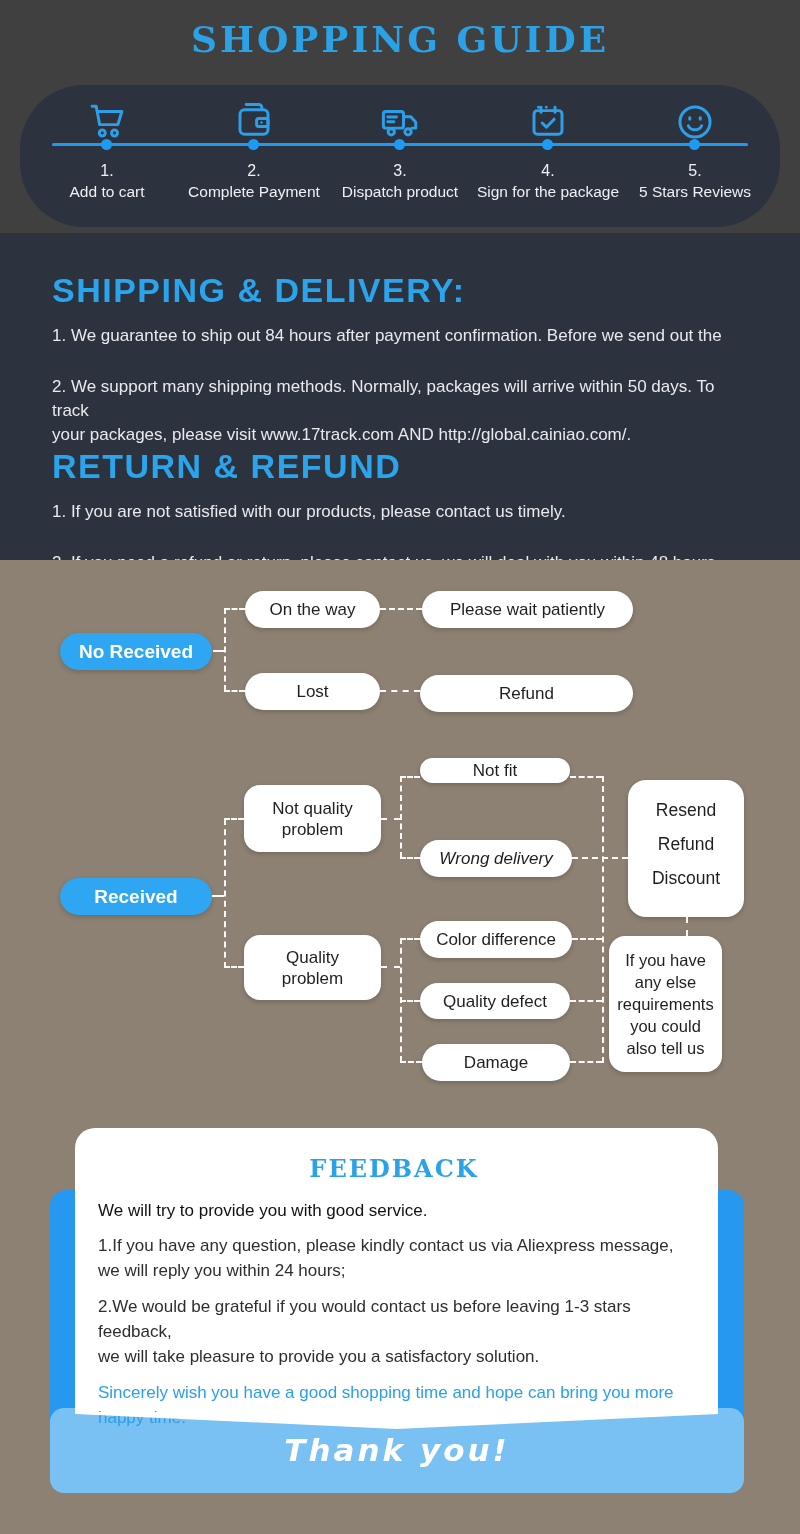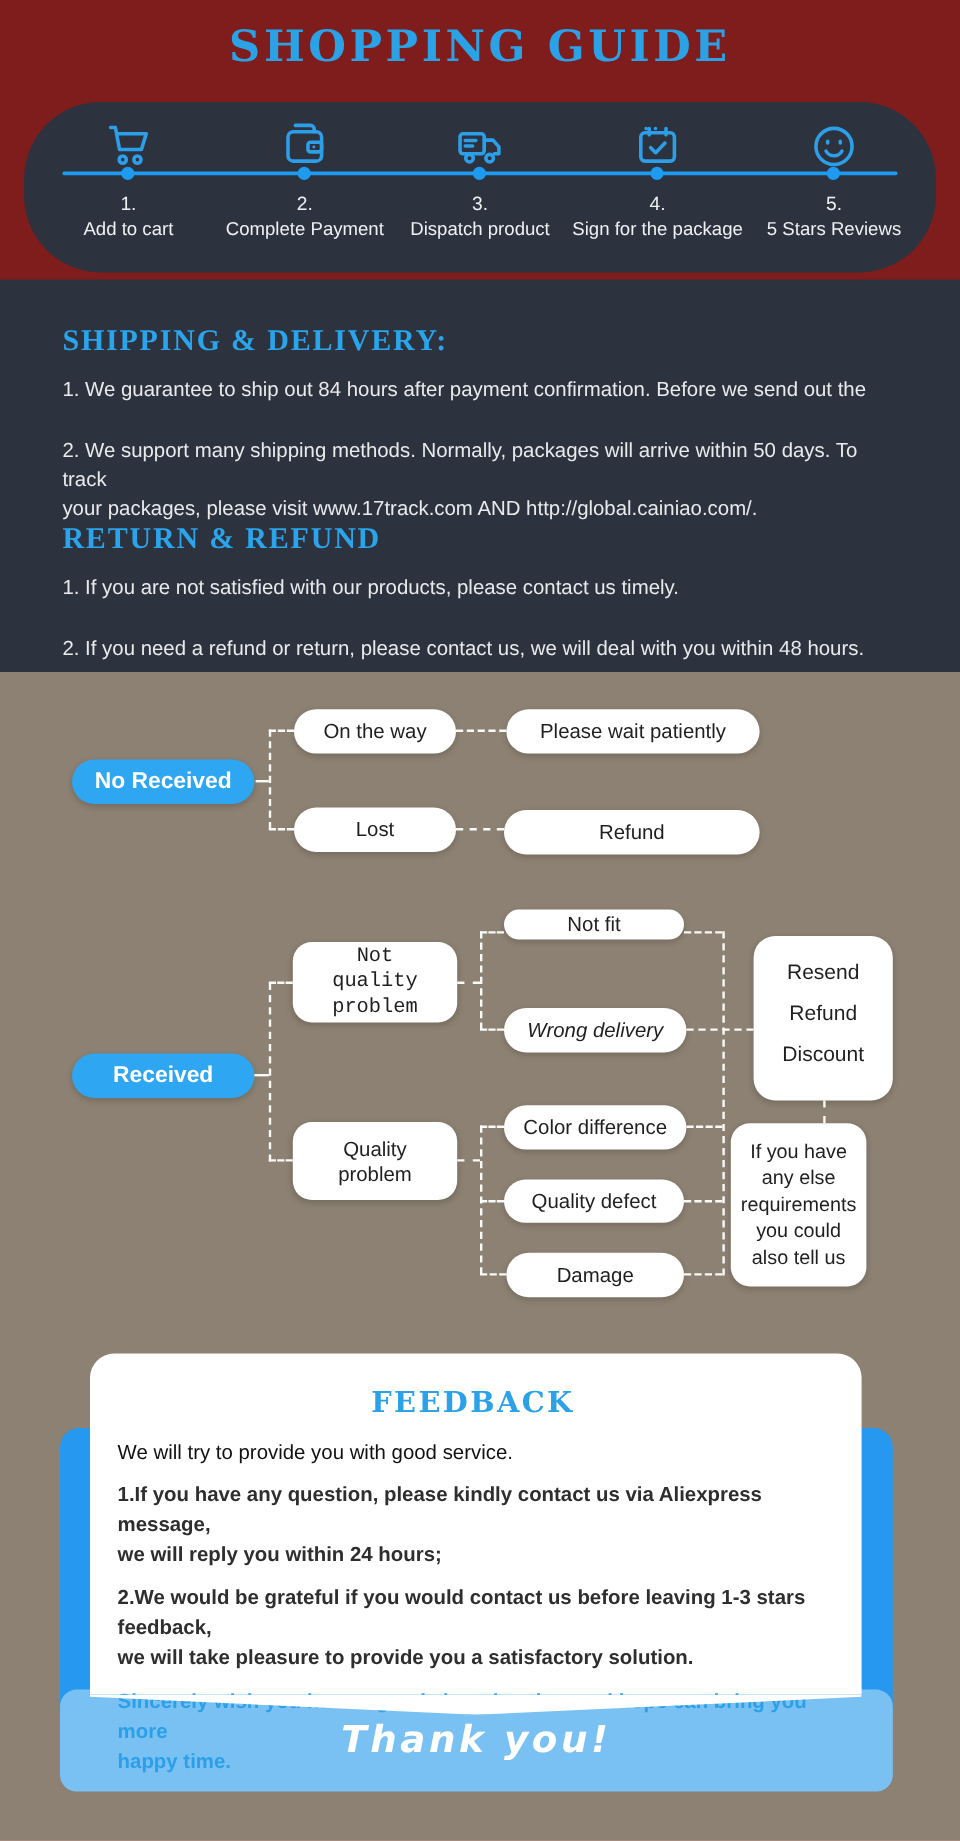--- a/index.html
+++ b/index.html
@@ -1,16 +1,16 @@
 <!DOCTYPE html>
 <html><head>
 <meta charset="utf-8">
 <style>
   html,body{margin:0;padding:0;background:#ffffff;}
-  #page{position:relative;width:800px;height:1534px;margin:0 auto;background:#7f1d1d;
+  #page{position:relative;width:800px;height:1534px;margin:0 auto;background:#404040;
         overflow:hidden;font-family:"Liberation Sans",sans-serif;}
 
   
   .page-title{position:absolute;left:0;top:18px;width:800px;text-align:center;
     font-family:"DejaVu Serif",serif;font-weight:bold;font-size:36px;letter-spacing:3px;
     color:#2ba1e6;}
 
   
   .pbanner{position:absolute;left:20px;top:85px;width:760px;height:142px;
     background:#2d323f;border-radius:64px;}
@@ -20,21 +20,21 @@
   .step{position:absolute;top:14px;width:170px;text-align:center;color:#eef0f3;}
   .step .icn{height:46px;display:flex;align-items:center;justify-content:center;}
   .step svg{width:42px;height:42px;stroke:#2d9fe8;fill:none;stroke-width:1.7;
     stroke-linecap:round;stroke-linejoin:round;}
   .step .num{margin-top:16px;font-size:16px;line-height:20px;}
   .step .lbl{font-size:15.5px;line-height:21px;}
 
   
   .darksec{position:absolute;left:0;top:233px;width:800px;height:327px;background:#2d323f;
     box-sizing:border-box;padding:38px 50px 0 52px;color:#e9eaec;}
-  .bluehead{font-family:Liberation Serif, serif;font-weight:bold;font-size:25px;
+  .bluehead{font-family:Liberation Sans, sans-serif;font-weight:bold;font-size:34px;
     letter-spacing:1.5px;color:#2aa4ea;}
   .darksec p{margin:14px 0 0 0;font-size:17px;line-height:24px;}
   .darksec .gap{margin-top:27px;}
   .darksec .h2gap{}
 
   
   .photo{position:absolute;left:0;top:560px;width:800px;height:974px;overflow:hidden;background:#b4a896;}
   .photo-inner{position:absolute;left:-25px;top:-25px;right:-25px;bottom:-25px;filter:blur(8px);
     background-color:#b4a896;
     background-repeat:no-repeat;
@@ -110,21 +110,21 @@
   .thanks-text{margin-top:24px;color:#ffffff;font-size:31px;font-weight:bold;font-style:italic;
     letter-spacing:3px;font-family:"DejaVu Sans",sans-serif;}
   .fcard{position:absolute;left:75px;top:1128px;width:643px;height:284px;background:#ffffff;
     border-radius:20px 20px 0 0;box-sizing:border-box;padding:26px 28px 0 23px;}
   .fwedge{position:absolute;left:75px;top:1412px;width:643px;height:17px;background:#ffffff;
     -webkit-clip-path:polygon(0 0,100% 0,100% 12%,50% 100%,0 12%);
     clip-path:polygon(0 0,100% 0,100% 12%,50% 100%,0 12%);}
   .fcard .fhead{text-align:center;font-family:"DejaVu Serif",serif;font-weight:bold;
     font-size:24px;letter-spacing:2px;color:#2ba1e8;}
   .fcard .fintro{margin-top:17px;font-size:17px;font-weight:normal;color:#111111;line-height:22px;}
-  .fcard p{margin:11px 0 0 0;font-size:17px;line-height:25px;color:#2e2e2e;font-weight:bold;}
+  .fcard p{margin:11px 0 0 0;font-size:17px;line-height:25px;color:#2e2e2e;}
   .fcard .fclose{color:#2b9fe8;}
 </style>
 </head>
 <body>
 
 <div id="page">
 
   <div class="page-title">SHOPPING GUIDE</div>
 
   <div class="pbanner">
@@ -229,21 +229,21 @@
   <div class="fnode" style="left:420px;top:675px;width:213px;height:37px;">Refund</div>
 
   <div class="dash dh" style="left:213px;top:650px;width:11px;"></div>
   <div class="dash dv" style="left:224px;top:608px;height:83px;"></div>
   <div class="dash dh" style="left:224px;top:608px;width:21px;"></div>
   <div class="dash dh" style="left:224px;top:690px;width:21px;"></div>
   <div class="dash dh" style="left:380px;top:608px;width:42px;"></div>
   <div class="dash dh" style="left:380px;top:690px;width:40px;"></div>
 
   <div class="fnode fblue" style="left:60px;top:878px;width:152px;height:37px;">Received</div>
-  <div class="fnode fbox" style="left:244px;top:785px;width:137px;height:67px;padding:0 14px;font-family:Liberation Mono, monospace;">Not quality problem</div>
+  <div class="fnode fbox" style="left:244px;top:785px;width:137px;height:67px;padding:0 14px;">Not quality problem</div>
   <div class="fnode fbox" style="left:244px;top:935px;width:137px;height:65px;padding:0 28px;">Quality problem</div>
   <div class="fnode" style="left:420px;top:758px;width:150px;height:25px;">Not fit</div>
   <div class="fnode" style="left:420px;top:840px;width:152px;height:37px;font-style:italic;">Wrong delivery</div>
   <div class="fnode" style="left:420px;top:921px;width:152px;height:37px;">Color difference</div>
   <div class="fnode" style="left:420px;top:983px;width:150px;height:36px;">Quality defect</div>
   <div class="fnode" style="left:422px;top:1044px;width:148px;height:37px;">Damage</div>
 
   <div class="fnode fbox" style="left:628px;top:780px;width:116px;height:137px;border-radius:18px;flex-direction:column;justify-content:flex-start;padding-top:13px;">
     <div class="resend-line">Resend</div>
     <div class="resend-line">Refund</div>

